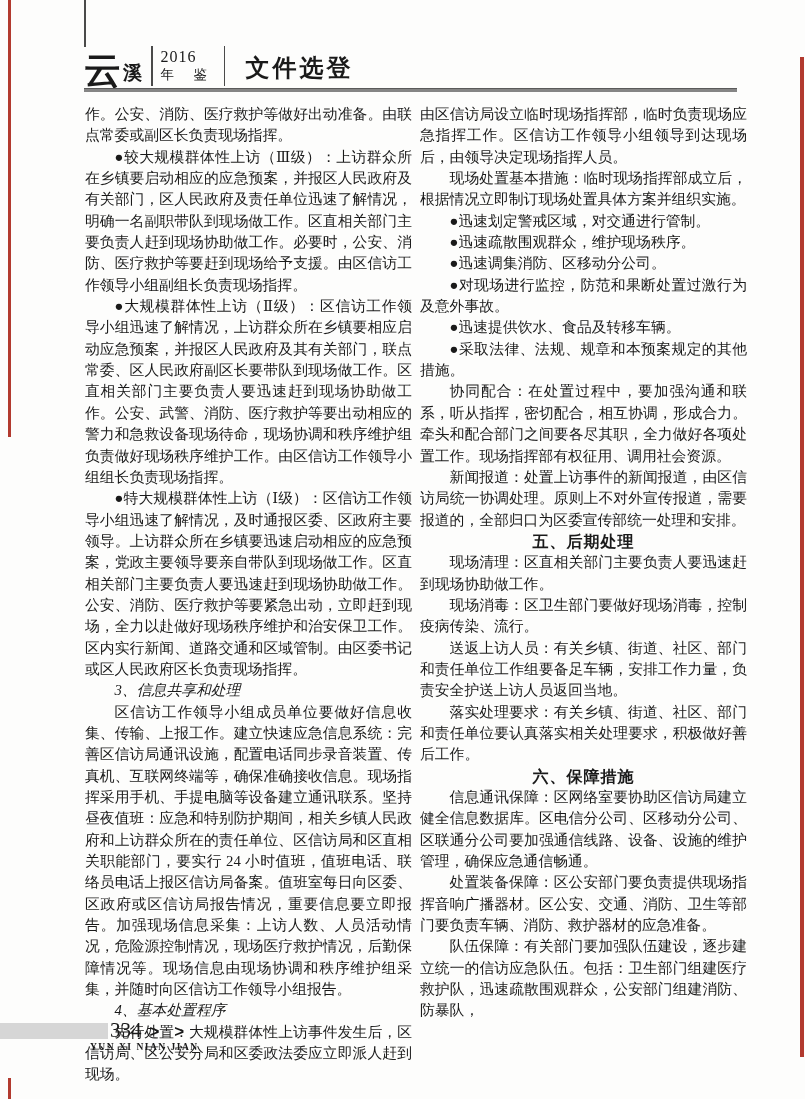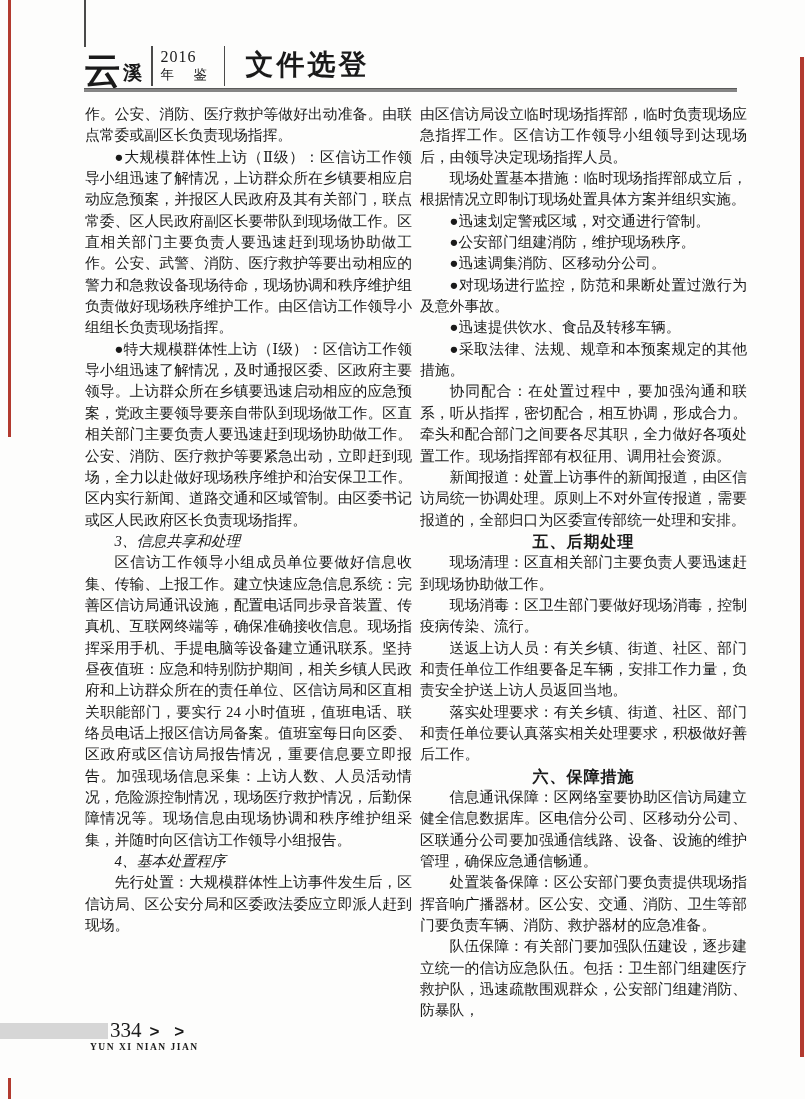--- a/index.html
+++ b/index.html
@@ -20,21 +20,21 @@
 
   
   .header-vline{position:absolute;left:84px;top:0;width:2px;height:47px;background:#4a4a4a;}
   .masthead{position:absolute;left:84px;top:44px;height:44px;display:flex;align-items:flex-end;}
   .logo-main{font-size:37px;font-weight:bold;line-height:0.95;font-family:"Liberation Sans","DejaVu Sans",sans-serif;}
   .logo-sub{font-size:19px;font-weight:bold;margin-left:2px;margin-bottom:2px;font-family:"Liberation Sans","DejaVu Sans",sans-serif;}
   .masthead .vdiv{width:1.5px;background:#4a4a4a;height:40px;margin:0 8px 0 9px;align-self:flex-start;margin-top:2px;}
   .yearblock{display:flex;flex-direction:column;justify-content:center;height:42px;align-self:flex-start;}
   .year-num{font-size:16px;letter-spacing:1px;line-height:1.2;}
   .year-label{font-size:13.5px;letter-spacing:8px;line-height:1.3;white-space:nowrap;}
-  .section-title{font-size:28px;font-weight:bold;margin-left:12px;margin-bottom:4px;letter-spacing:3px;font-family:"Liberation Sans","DejaVu Sans",sans-serif;}
+  .section-title{font-size:24px;font-weight:bold;margin-left:12px;margin-bottom:4px;letter-spacing:3px;font-family:"Liberation Sans","DejaVu Sans",sans-serif;}
   .header-rule{position:absolute;left:84px;top:88px;width:653px;height:3px;background:var(--rule);border-top:1px solid #5a5a5a;}
 
   
   .col{position:absolute;top:104px;width:327px;font-size:14.8px;line-height:21.35px;text-align:justify;}
   .col-left{left:85px;}
   .col-right{left:420px;}
   .col p{margin:0;padding:0;}
   .para-cont{text-indent:0;}
   .para-body{text-indent:2em;}
   .para-sub{text-indent:2em;font-style:italic;font-weight:500;margin:0;}
@@ -65,32 +65,33 @@
     <span class="year-num">2016</span>
     <span class="year-label">年 鉴</span>
   </span>
   <span class="vdiv"></span>
   <span class="section-title">文件选登</span>
 </div>
 <div class="header-rule"></div>
 
 <div class="col col-left">
     <p class="para-cont">作。公安、消防、医疗救护等做好出动准备。由联点常委或副区长负责现场指挥。</p>
+    <p class="para-body">●较大规模群体性上访（Ⅲ级）：上访群众所在乡镇要启动相应的应急预案，并报区人民政府及有关部门，区人民政府及责任单位迅速了解情况，明确一名副职带队到现场做工作。区直相关部门主要负责人赶到现场协助做工作。必要时，公安、消防、医疗救护等要赶到现场给予支援。由区信访工作领导小组副组长负责现场指挥。</p>
     <p class="para-body">●大规模群体性上访（Ⅱ级）：区信访工作领导小组迅速了解情况，上访群众所在乡镇要相应启动应急预案，并报区人民政府及其有关部门，联点常委、区人民政府副区长要带队到现场做工作。区直相关部门主要负责人要迅速赶到现场协助做工作。公安、武警、消防、医疗救护等要出动相应的警力和急救设备现场待命，现场协调和秩序维护组负责做好现场秩序维护工作。由区信访工作领导小组组长负责现场指挥。</p>
     <p class="para-body">●特大规模群体性上访（Ⅰ级）：区信访工作领导小组迅速了解情况，及时通报区委、区政府主要领导。上访群众所在乡镇要迅速启动相应的应急预案，党政主要领导要亲自带队到现场做工作。区直相关部门主要负责人要迅速赶到现场协助做工作。公安、消防、医疗救护等要紧急出动，立即赶到现场，全力以赴做好现场秩序维护和治安保卫工作。区内实行新闻、道路交通和区域管制。由区委书记或区人民政府区长负责现场指挥。</p>
     <p class="para-sub">3、信息共享和处理</p>
     <p class="para-body">区信访工作领导小组成员单位要做好信息收集、传输、上报工作。建立快速应急信息系统：完善区信访局通讯设施，配置电话同步录音装置、传真机、互联网终端等，确保准确接收信息。现场指挥采用手机、手提电脑等设备建立通讯联系。坚持昼夜值班：应急和特别防护期间，相关乡镇人民政府和上访群众所在的责任单位、区信访局和区直相关职能部门，要实行 24 小时值班，值班电话、联络员电话上报区信访局备案。值班室每日向区委、区政府或区信访局报告情况，重要信息要立即报告。加强现场信息采集：上访人数、人员活动情况，危险源控制情况，现场医疗救护情况，后勤保障情况等。现场信息由现场协调和秩序维护组采集，并随时向区信访工作领导小组报告。</p>
     <p class="para-sub">4、基本处置程序</p>
     <p class="para-body">先行处置：大规模群体性上访事件发生后，区信访局、区公安分局和区委政法委应立即派人赶到现场。</p>
   </div>
 <div class="col col-right">
     <p class="para-cont">由区信访局设立临时现场指挥部，临时负责现场应急指挥工作。区信访工作领导小组领导到达现场后，由领导决定现场指挥人员。</p>
     <p class="para-body">现场处置基本措施：临时现场指挥部成立后，根据情况立即制订现场处置具体方案并组织实施。</p>
     <p class="para-body">●迅速划定警戒区域，对交通进行管制。</p>
-    <p class="para-body">●公安部门组建消防，维护现场秩序。</p>
+    <p class="para-body">●迅速疏散围观群众，维护现场秩序。</p>
     <p class="para-body">●迅速调集消防、区移动分公司。</p>
     <p class="para-body">●对现场进行监控，防范和果断处置过激行为及意外事故。</p>
     <p class="para-body">●迅速提供饮水、食品及转移车辆。</p>
     <p class="para-body">●采取法律、法规、规章和本预案规定的其他措施。</p>
     <p class="para-body">协同配合：在处置过程中，要加强沟通和联系，听从指挥，密切配合，相互协调，形成合力。牵头和配合部门之间要各尽其职，全力做好各项处置工作。现场指挥部有权征用、调用社会资源。</p>
     <p class="para-body">新闻报道：处置上访事件的新闻报道，由区信访局统一协调处理。原则上不对外宣传报道，需要报道的，全部归口为区委宣传部统一处理和安排。</p>
     <p class="para-h2">五、后期处理</p>
     <p class="para-body">现场清理：区直相关部门主要负责人要迅速赶到现场协助做工作。</p>
     <p class="para-body">现场消毒：区卫生部门要做好现场消毒，控制疫病传染、流行。</p>
     <p class="para-body">送返上访人员：有关乡镇、街道、社区、部门和责任单位工作组要备足车辆，安排工作力量，负责安全护送上访人员返回当地。</p>

